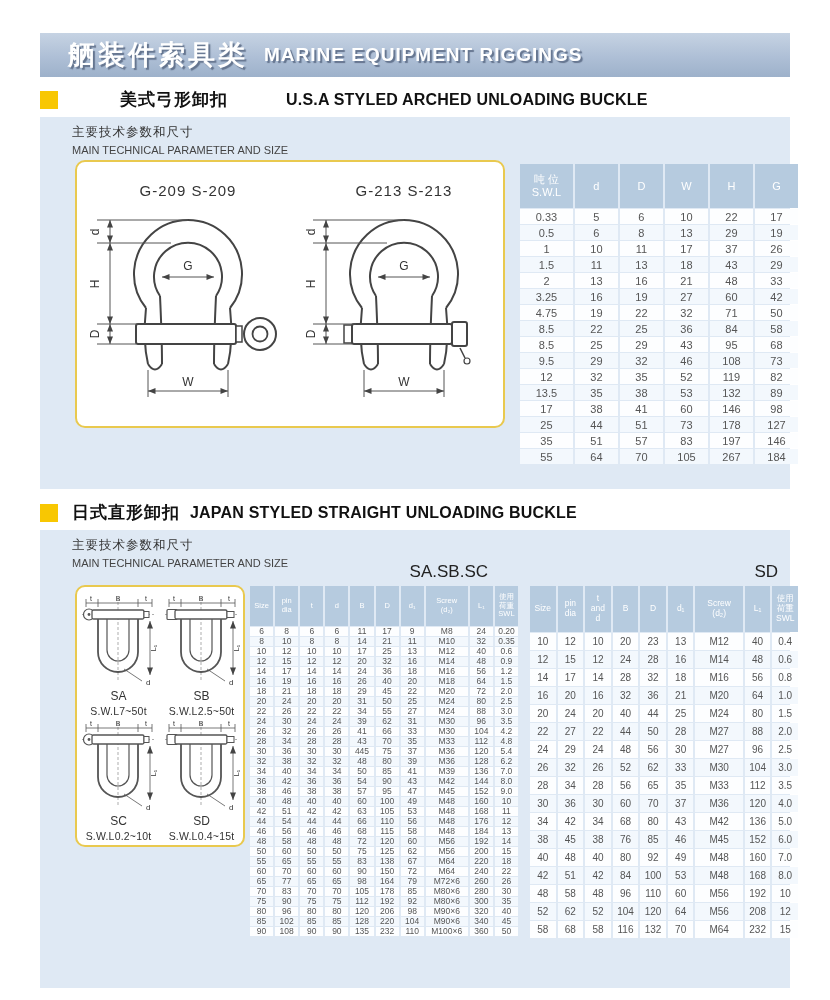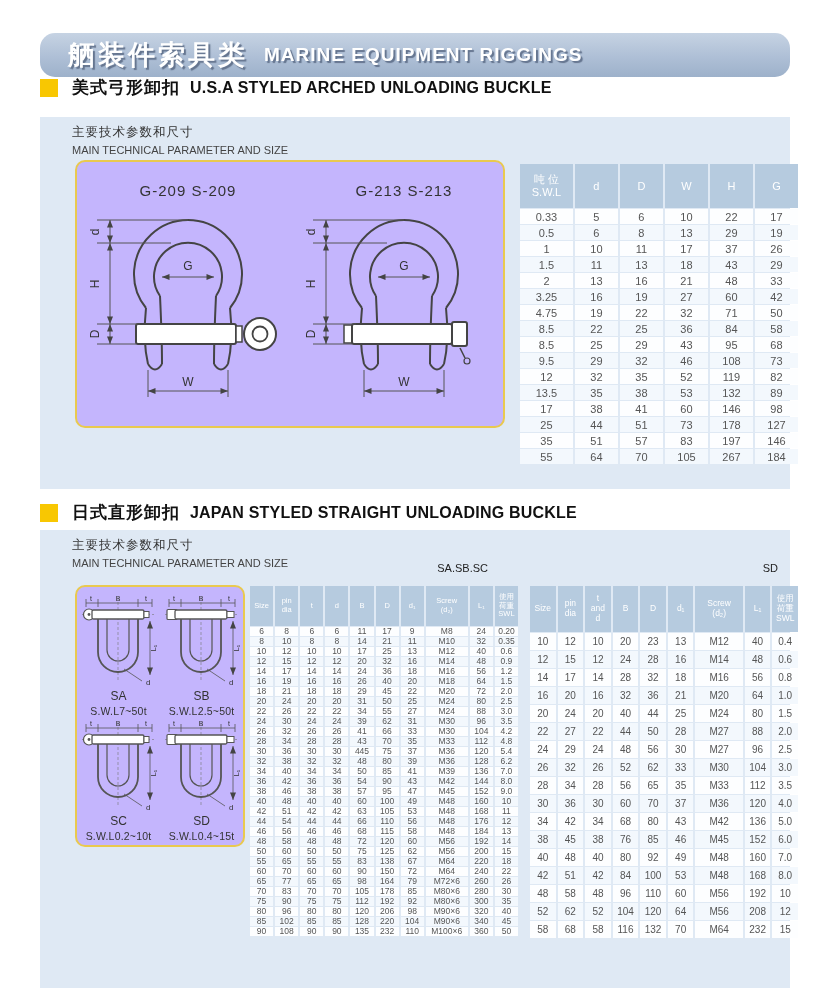--- a/index.html
+++ b/index.html
@@ -2,51 +2,51 @@
 <html><head>
 <meta charset="utf-8">
 <style>
   html,body{margin:0;padding:0;background:#fff;}
   body{font-family:"Liberation Sans","DejaVu Sans",sans-serif;-webkit-font-smoothing:antialiased;}
   .page{position:relative;width:830px;height:1000px;background:#fff;overflow:hidden;}
 
   
   .banner{position:absolute;left:40px;top:33px;width:750px;height:44px;
     background:linear-gradient(180deg,#c6d3e3 0%,#aebfd6 55%,#9db1ca 100%);
-    display:flex;align-items:center;padding-left:28px;box-sizing:border-box;border-radius:15px;}
+    display:flex;align-items:center;padding-left:28px;box-sizing:border-box;}
   .banner .zh{font-size:27px;font-weight:bold;color:#fff;letter-spacing:3px;
     text-shadow:2px 2px 1px rgba(96,112,138,.95);}
   .banner .en{font-size:19px;font-weight:bold;color:#fff;letter-spacing:1px;margin-left:16px;
     text-shadow:2px 2px 1px rgba(96,112,138,.95);}
 
   
   .sec-head{position:absolute;left:40px;display:flex;align-items:center;}
   .bullet{width:18px;height:18px;background:#f8c702;margin-right:14px;}
   .sec-head .zh{font-size:17px;font-weight:bold;color:#111;letter-spacing:1px;}
   .sec-head .en{font-size:16px;font-weight:bold;color:#111;margin-left:10px;letter-spacing:.2px;}
 
   .panel{position:absolute;left:40px;width:750px;background:#dfe9f4;}
   .param{position:absolute;left:32px;top:7px;}
   .param .p-zh{font-size:12.5px;color:#333;margin-bottom:3px;letter-spacing:1px;}
   .param .p-en{font-size:11px;color:#444;}
 
-  .diag-box{position:absolute;background:#c4b5fd;border:2px solid #e9c94f;border-radius:10px;box-sizing:border-box;}
+  .diag-box{position:absolute;background:#ffffff;border:2px solid #e9c94f;border-radius:10px;box-sizing:border-box;}
 
   
   table{border-collapse:separate;border-spacing:2px 1px;table-layout:fixed;}
   th{background:#b6cbdf;color:#fff;font-weight:normal;text-align:center;vertical-align:middle;padding:1px;line-height:1.15;}
   td{background:#fdfeff;color:#555;text-align:center;vertical-align:middle;padding:0;white-space:nowrap;overflow:hidden;}
   tbody tr:nth-child(even) td{background:#f3f8fd;}
 
   .t1{position:absolute;left:478px;top:46px;width:282px;}
   .t1 th{height:42px;font-size:11px;}
   .t1 th:first-child{width:19%;}
   .t1 td{height:15px;font-size:11px;}
 
-  .caption{position:absolute;font-size:11px;color:#222;}
+  .caption{position:absolute;font-size:17px;color:#222;}
 
   .tsa{position:absolute;left:208px;top:55px;width:272px;}
   .tsa th{height:38px;font-size:7.5px;}
   .tsa th:nth-child(8){width:16%;}
   .tsa td{height:9px;font-size:8.5px;line-height:9px;}
 
   .tsd{position:absolute;left:488px;top:55px;width:272px;}
   .tsd th{height:44px;font-size:8.5px;}
   .tsd th:nth-child(7){width:18%;}
   .tsd td{height:17px;font-size:10px;}
@@ -63,21 +63,21 @@
 </head>
 <body>
 
 <div class="page">
 
   <div class="banner">
     <span class="zh">舾装件索具类</span>
     <span class="en">MARINE EQUIPMENT RIGGINGS</span>
   </div>
 
-  <div class="sec-head" style="top:76px;">
+  <div class="sec-head" style="top:88px;gap:48px;">
     <span class="bullet"></span>
     <span class="zh">美式弓形卸扣</span>
     <span class="en">U.S.A STYLED ARCHED UNLOADING BUCKLE</span>
   </div>
 
   <div class="panel" style="top:117px;height:372px;">
     <div class="param">
       <div class="p-zh">主要技术参数和尺寸</div>
       <div class="p-en">MAIN TECHNICAL PARAMETER AND SIZE</div>
     </div>

